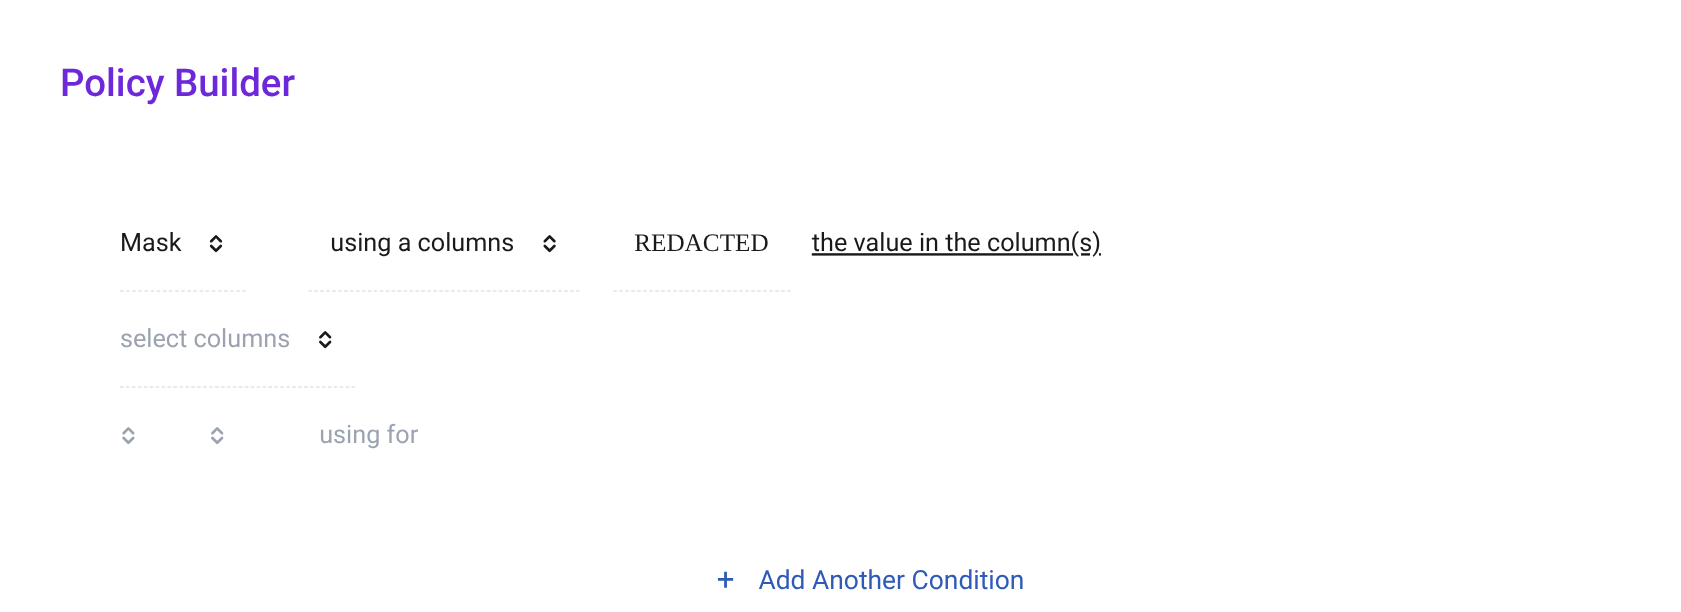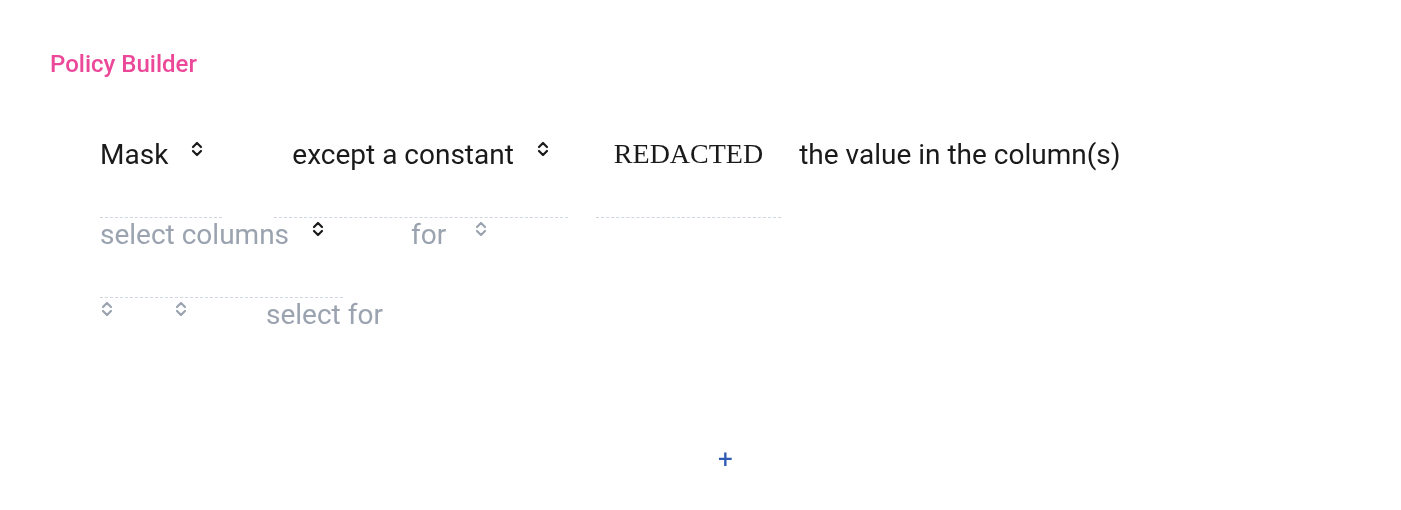--- a/index.html
+++ b/index.html
@@ -8,40 +8,41 @@
       padding: 0;
     }
     body {
       font-family: -apple-system, BlinkMacSystemFont, "Segoe UI", Roboto, Helvetica, Arial, sans-serif;
       background: #ffffff;
       color: #1a1a1a;
       padding: 50px 50px 30px 50px;
       width: 1401px;
     }
     .title {
-      font-size: 24px;
+      font-size: 32px;
       font-weight: 500;
-      color: #ec4899;
-      margin-bottom: 60px;
+      color: #6d28d9;
+      margin-bottom: 75px;
     }
     .builder {
       padding-left: 50px;
     }
     .row {
       display: flex;
       align-items: center;
       flex-wrap: wrap;
       gap: 0;
       margin-bottom: 0;
     }
     .seg {
       display: flex;
+      align-items: center;
       height: 80px;
       padding: 0 18px;
-      font-size: 28px;
+      font-size: 21px;
       border-bottom: 1.5px dashed #cfd6df;
       white-space: nowrap;
     }
     .seg.no-underline {
       border-bottom: none;
     }
     .seg.select {
       cursor: pointer;
       gap: 22px;
     }
@@ -50,20 +51,21 @@
     }
     .seg .label.muted {
       color: #9aa3af;
     }
     .seg .input-text {
       color: #1a1a1a;
       font-weight: 400;
     }
     .seg .static-text {
       color: #1a1a1a;
+      text-decoration: underline;
     }
     .stepper-icon {
       display: inline-flex;
       flex-direction: column;
       align-items: center;
       justify-content: center;
       width: 14px;
       height: 22px;
       color: #1a1a1a;
     }
@@ -102,21 +104,21 @@
       <span class="stepper-icon">
         <svg width="12" height="8" viewBox="0 0 12 8">
             <path d="M2 6 L6 2 L10 6" stroke="currentColor" stroke-width="2.2" fill="none" stroke-linecap="round" stroke-linejoin="round"></path>
           </svg>
         <svg width="12" height="8" viewBox="0 0 12 8">
             <path d="M2 2 L6 6 L10 2" stroke="currentColor" stroke-width="2.2" fill="none" stroke-linecap="round" stroke-linejoin="round"></path>
           </svg>
       </span>
     </div>
     <div class="seg select" style="margin-left:52px;">
-      <span class="label">except a constant</span>
+      <span class="label">using a columns</span>
       <span class="stepper-icon">
         <svg width="12" height="8" viewBox="0 0 12 8">
             <path d="M2 6 L6 2 L10 6" stroke="currentColor" stroke-width="2.2" fill="none" stroke-linecap="round" stroke-linejoin="round"></path>
           </svg>
         <svg width="12" height="8" viewBox="0 0 12 8">
             <path d="M2 2 L6 6 L10 2" stroke="currentColor" stroke-width="2.2" fill="none" stroke-linecap="round" stroke-linejoin="round"></path>
           </svg>
       </span>
     </div>
     <div class="seg" style="margin-left:28px;font-family:Liberation Serif, serif;">
@@ -124,31 +126,20 @@
     </div>
     <div class="seg no-underline" style="margin-left:0;">
       <span class="static-text">the value in the column(s)</span>
     </div>
   </div>
 
   <div class="row">
     <div class="seg select" style="padding-left:0;">
       <span class="label muted">select columns</span>
       <span class="stepper-icon">
-        <svg width="12" height="8" viewBox="0 0 12 8">
-            <path d="M2 6 L6 2 L10 6" stroke="currentColor" stroke-width="2.2" fill="none" stroke-linecap="round" stroke-linejoin="round"></path>
-          </svg>
-        <svg width="12" height="8" viewBox="0 0 12 8">
-            <path d="M2 2 L6 6 L10 2" stroke="currentColor" stroke-width="2.2" fill="none" stroke-linecap="round" stroke-linejoin="round"></path>
-          </svg>
-      </span>
-    </div>
-    <div class="seg select no-underline" style="margin-left:50px;gap:28px;">
-      <span class="label muted">for</span>
-      <span class="stepper-icon muted">
         <svg width="12" height="8" viewBox="0 0 12 8">
             <path d="M2 6 L6 2 L10 6" stroke="currentColor" stroke-width="2.2" fill="none" stroke-linecap="round" stroke-linejoin="round"></path>
           </svg>
         <svg width="12" height="8" viewBox="0 0 12 8">
             <path d="M2 2 L6 6 L10 2" stroke="currentColor" stroke-width="2.2" fill="none" stroke-linecap="round" stroke-linejoin="round"></path>
           </svg>
       </span>
     </div>
   </div>
 
@@ -167,21 +158,22 @@
       <span class="stepper-icon muted">
         <svg width="12" height="8" viewBox="0 0 12 8">
             <path d="M2 6 L6 2 L10 6" stroke="currentColor" stroke-width="2.2" fill="none" stroke-linecap="round" stroke-linejoin="round"></path>
           </svg>
         <svg width="12" height="8" viewBox="0 0 12 8">
             <path d="M2 2 L6 6 L10 2" stroke="currentColor" stroke-width="2.2" fill="none" stroke-linecap="round" stroke-linejoin="round"></path>
           </svg>
       </span>
     </div>
     <div class="seg no-underline" style="margin-left:42px;">
-      <span class="label muted">select for</span>
+      <span class="label muted">using for</span>
     </div>
   </div>
 
   <div class="add-condition">
     <span class="plus">+</span>
+    <span>Add Another Condition</span>
   </div>
 
 </div>
 
 </body></html>

